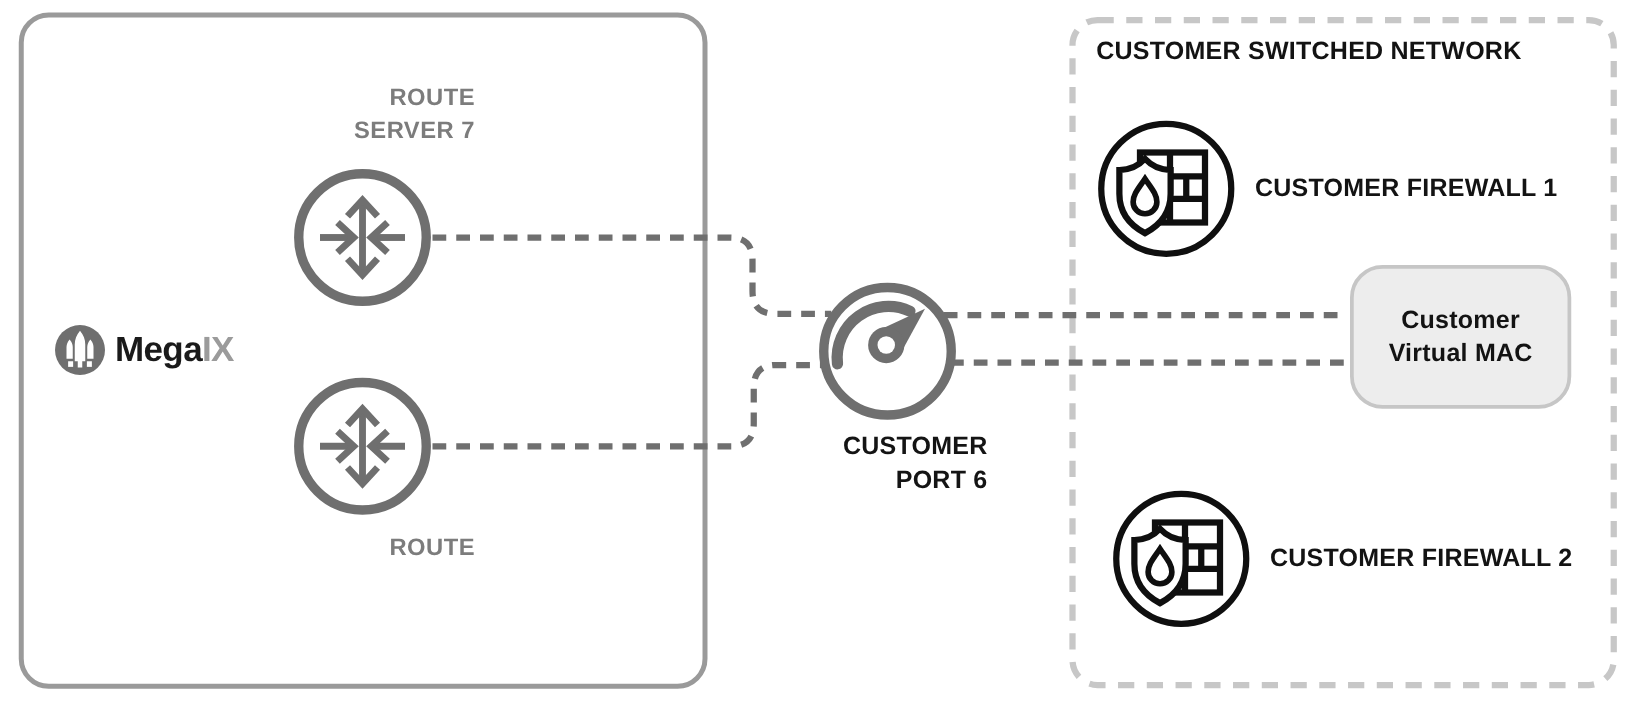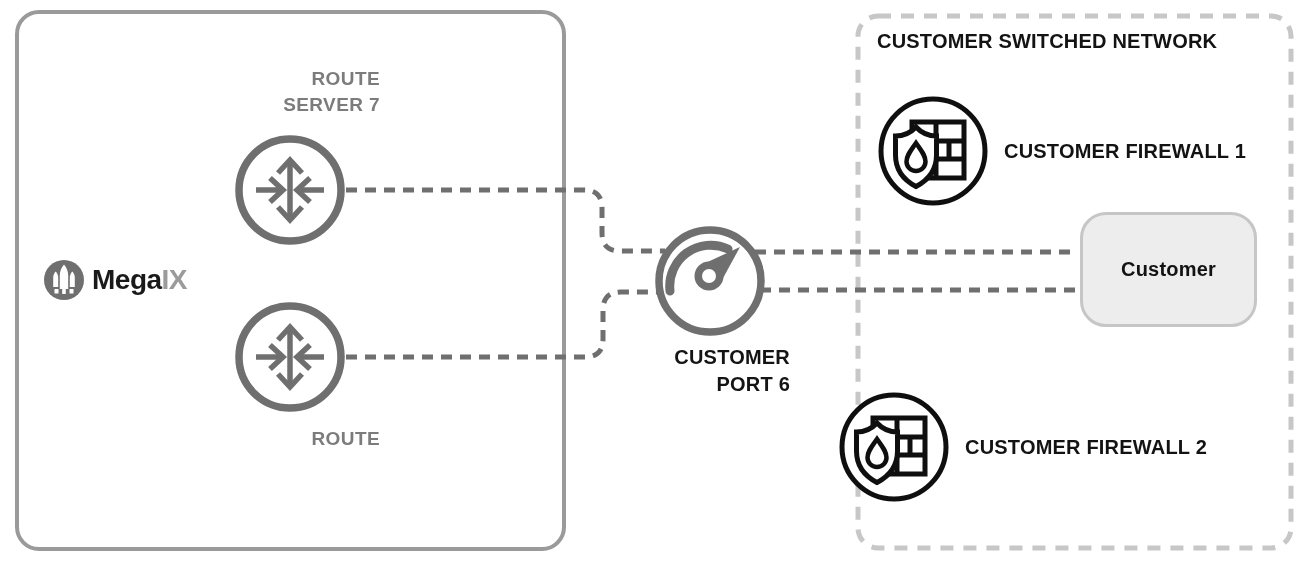--- a/index.html
+++ b/index.html
@@ -171,21 +171,21 @@
           <path d="M73,47 V65"></path>
           <path d="M60,65 V84"></path>
         </g>
         <path d="M40,33 C46,39.5 54,42 60.5,42 L60.5,61 C60.5,75.5 52.5,86 40,92.5 C27.5,86 19.5,75.5 19.5,61 L19.5,42 C26,42 34,39.5 40,33 Z" fill="#ffffff" stroke="#0f0f0f" stroke-width="5"></path>
         <path d="M40,49 C45.5,57 49.5,61.5 49.5,67.5 A9.5,9.5 0 1 1 30.5,67.5 C30.5,61.5 34.5,57 40,49 Z" fill="#ffffff" stroke="#0f0f0f" stroke-width="4.5"></path>
       </svg>
     </span>
     <span class="firewall-label">CUSTOMER FIREWALL 1</span>
   </div>
 
-  <div class="abs firewall-group" style="left:837px;top:390px;height:114px;">
+  <div class="abs firewall-group" style="left:888px;top:390px;height:114px;">
     <span>
       <svg width="114" height="114" viewBox="0 0 114 114">
         <circle cx="57" cy="57" r="52" fill="#ffffff" stroke="#0f0f0f" stroke-width="5"></circle>
         <g fill="none" stroke="#0f0f0f" stroke-width="5">
           <rect x="36" y="28" width="52" height="56" fill="#ffffff"></rect>
           <path d="M36,47 H88"></path>
           <path d="M36,65 H88"></path>
           <path d="M60,28 V47"></path>
           <path d="M73,47 V65"></path>
           <path d="M60,65 V84"></path>
@@ -193,16 +193,17 @@
         <path d="M40,33 C46,39.5 54,42 60.5,42 L60.5,61 C60.5,75.5 52.5,86 40,92.5 C27.5,86 19.5,75.5 19.5,61 L19.5,42 C26,42 34,39.5 40,33 Z" fill="#ffffff" stroke="#0f0f0f" stroke-width="5"></path>
         <path d="M40,49 C45.5,57 49.5,61.5 49.5,67.5 A9.5,9.5 0 1 1 30.5,67.5 C30.5,61.5 34.5,57 40,49 Z" fill="#ffffff" stroke="#0f0f0f" stroke-width="4.5"></path>
       </svg>
     </span>
     <span class="firewall-label">CUSTOMER FIREWALL 2</span>
   </div>
 
   <div class="abs vmac-box">
     <div class="vmac-text">
       <div>Customer</div>
+      <div>Virtual MAC</div>
     </div>
   </div>
 
 </div>
 
 </body></html>

